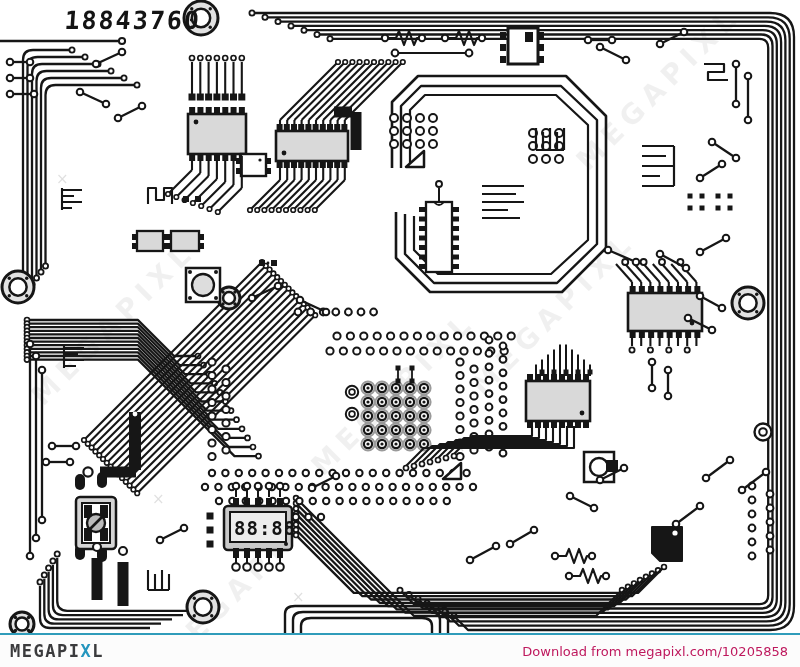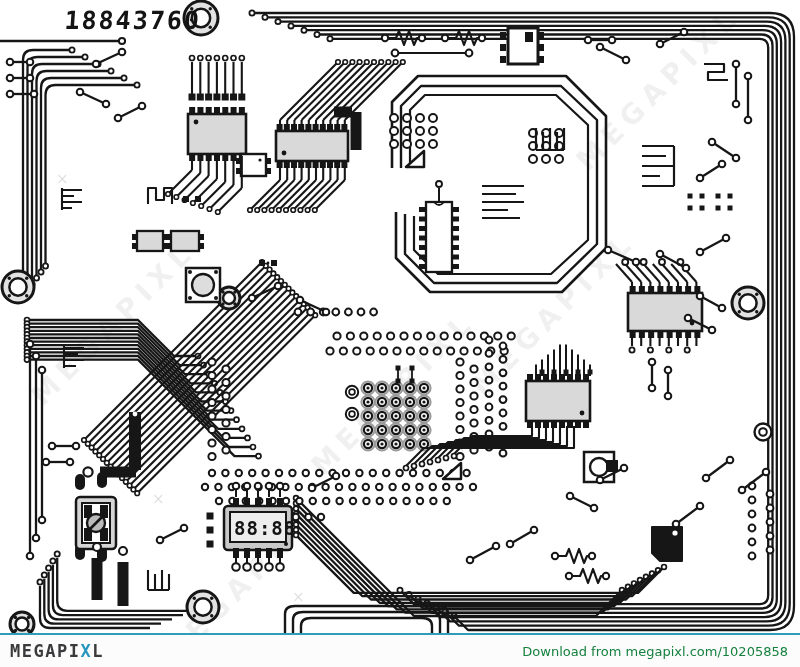--- a/index.html
+++ b/index.html
@@ -6,21 +6,21 @@
   .stage{position:relative;width:800px;height:667px;overflow:hidden;background:#fff;
          font-family:"DejaVu Sans", sans-serif;}
   .art-wrap{position:absolute;left:0;top:0;width:800px;height:633px;background:#fff;}
   svg{display:block;}
   .footer{position:absolute;left:0;top:633px;width:800px;height:34px;box-sizing:border-box;
           background:#fcfcfc;border-top:2px solid #2f9cba;display:flex;align-items:center;
           justify-content:space-between;padding:0 12px 0 10px;}
   .logo{font-family:"DejaVu Sans Mono", monospace;font-weight:bold;font-size:17px;
         letter-spacing:1.5px;color:#3b3b3d;line-height:1;}
   .logo .x{color:#2596be;}
-  .dl{font-size:13px;color:#15803d;font-family:"DejaVu Sans", sans-serif;}
+  .dl{font-size:13px;color:#be185d;font-family:"DejaVu Sans", sans-serif;}
   text{font-family:"DejaVu Sans Mono", monospace;}
   .serial{font-size:25px;font-weight:bold;letter-spacing:2px;fill:#141414;}
   .lcd{font-size:19px;font-weight:bold;letter-spacing:1px;fill:#141414;}
   .wm{font-family:"DejaVu Sans", sans-serif;font-weight:bold;font-size:28px;
       letter-spacing:7px;fill:#000;opacity:0.055;}
   .wmx{font-family:"DejaVu Sans", sans-serif;font-size:15px;fill:#000;opacity:0.12;}
 </style>
 </head>
 <body>
 

